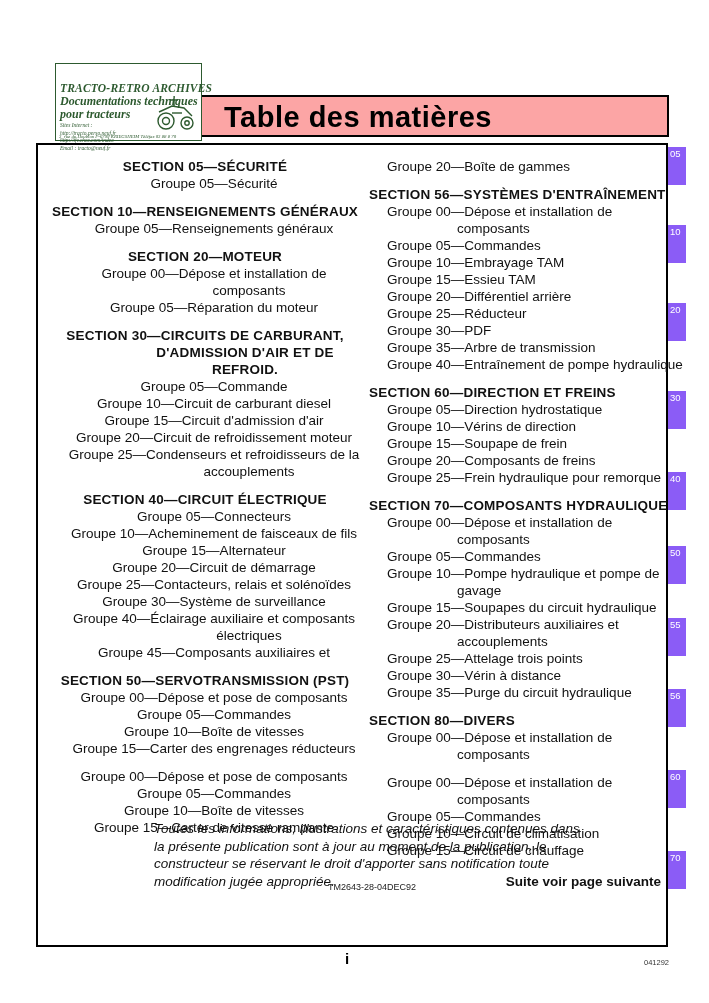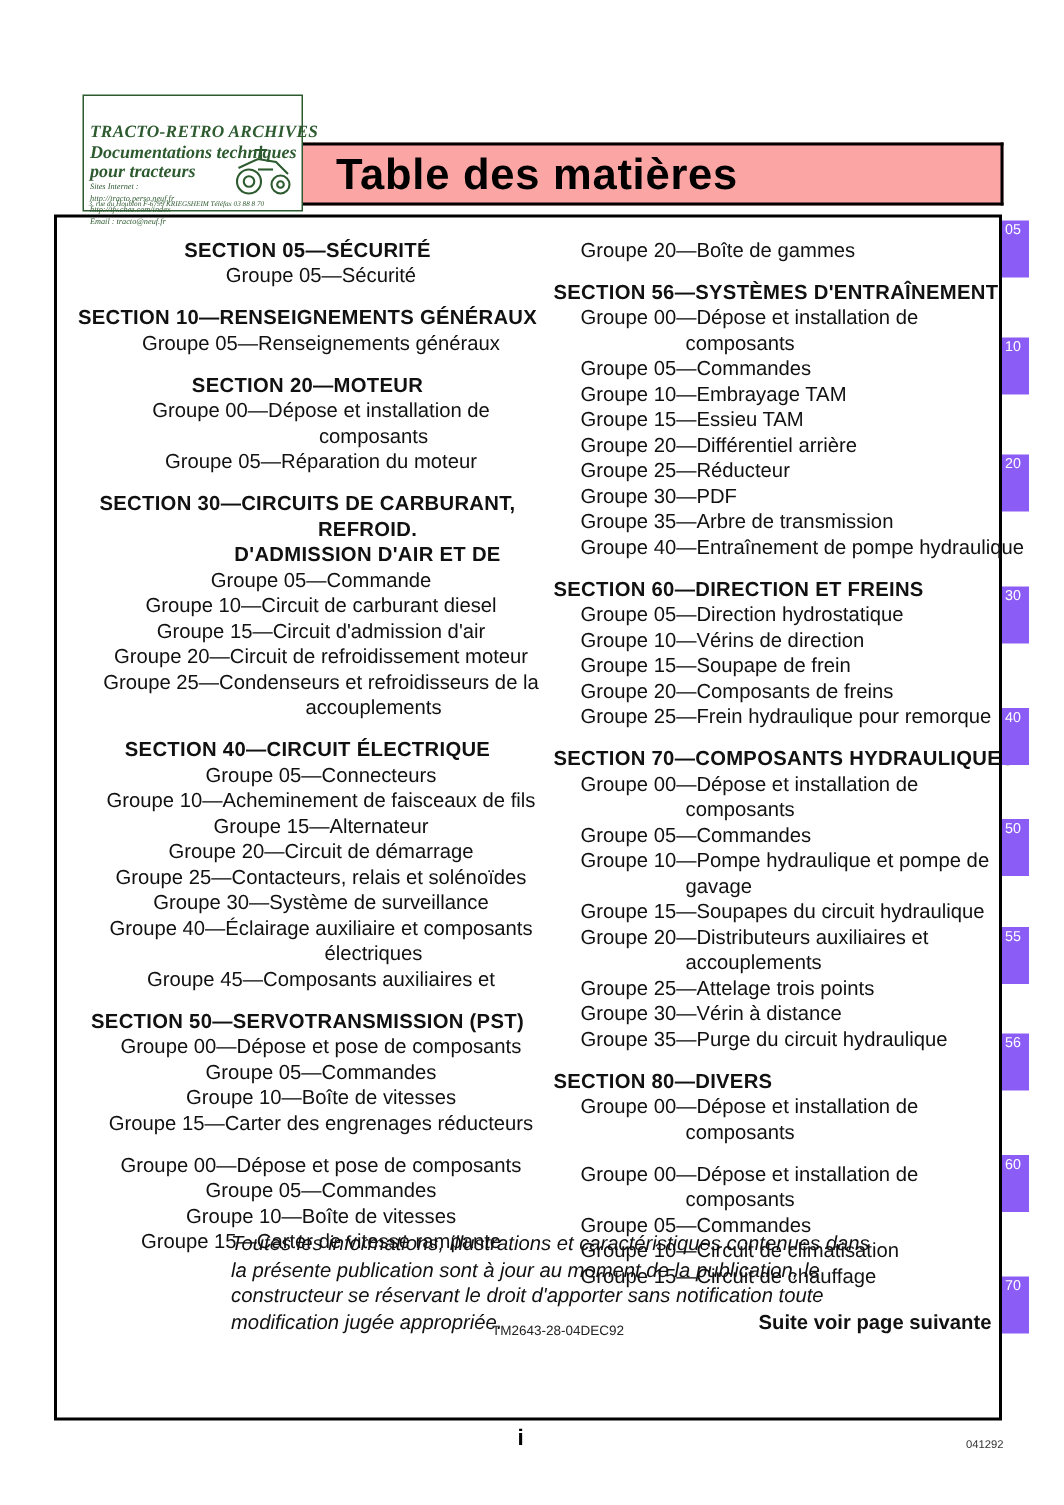--- a/index.html
+++ b/index.html
@@ -109,22 +109,22 @@
         <div class="grp-line">Groupe 05—Renseignements généraux</div>
       </div>
       <div class="section">
         <div class="sec-line">SECTION 20—MOTEUR</div>
         <div class="grp-line">Groupe 00—Dépose et installation de</div>
         <div class="grp-line cont">composants</div>
         <div class="grp-line">Groupe 05—Réparation du moteur</div>
       </div>
       <div class="section">
         <div class="sec-line">SECTION 30—CIRCUITS DE CARBURANT,</div>
+        <div class="sec-line cont">D'ADMISSION D'AIR ET DE</div>
         <div class="sec-line cont">REFROID.</div>
-        <div class="sec-line cont">D'ADMISSION D'AIR ET DE</div>
         <div class="grp-line">Groupe 05—Commande</div>
         <div class="grp-line">Groupe 10—Circuit de carburant diesel</div>
         <div class="grp-line">Groupe 15—Circuit d'admission d'air</div>
         <div class="grp-line">Groupe 20—Circuit de refroidissement moteur</div>
         <div class="grp-line">Groupe 25—Condenseurs et refroidisseurs de la</div>
         <div class="grp-line cont">accouplements</div>
       </div>
       <div class="section">
         <div class="sec-line">SECTION 40—CIRCUIT ÉLECTRIQUE</div>
         <div class="grp-line">Groupe 05—Connecteurs</div>

